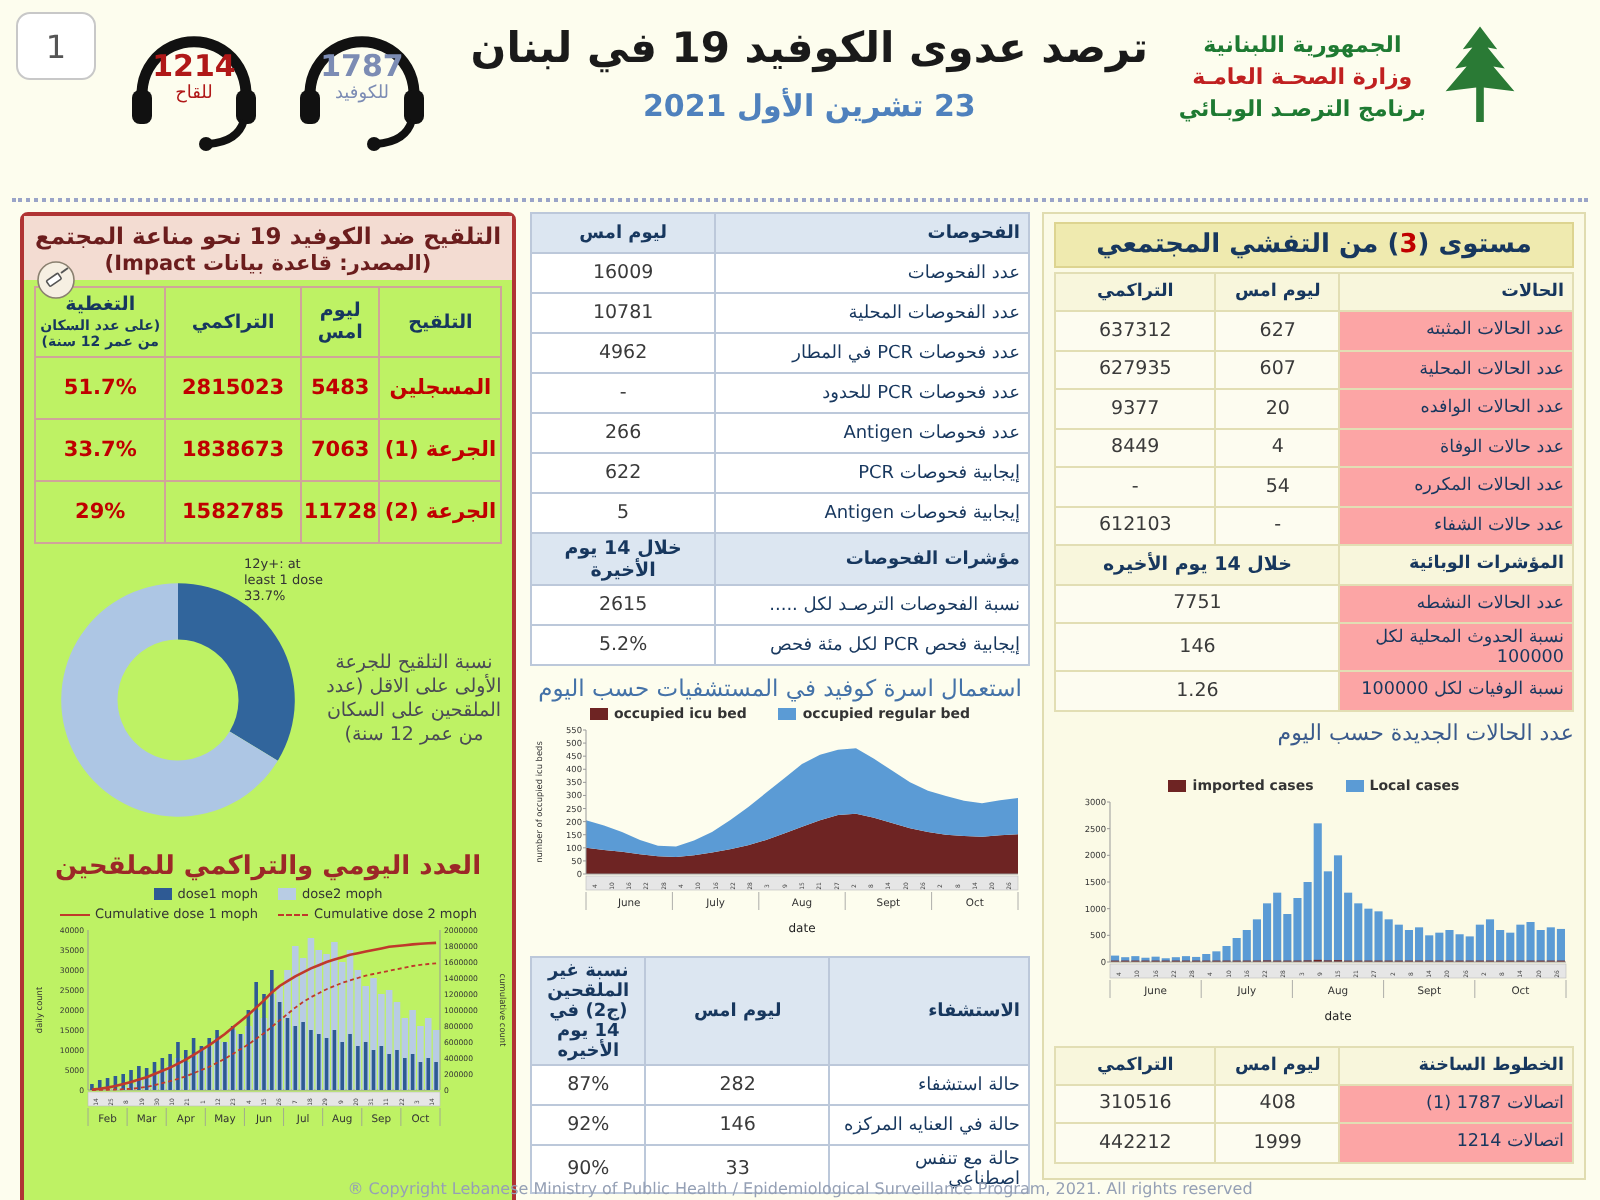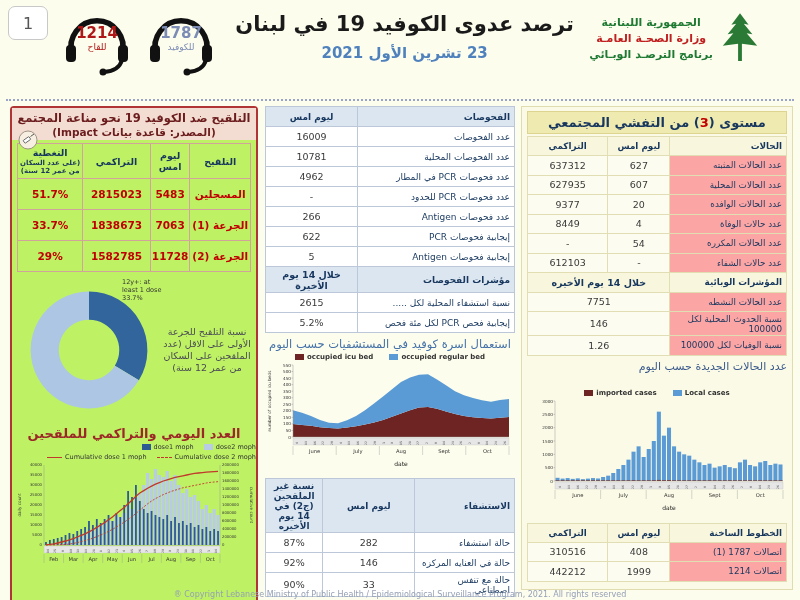--- a/index.html
+++ b/index.html
@@ -35,21 +35,21 @@
   .vx{width:calc(100% - 10px);margin:3px 5px;font-size:9.5px;}
   .vx th,.vx td{border:1px solid #d0a49a;text-align:center;padding:2px 1px;}
   .vx th{color:#17375e;font-weight:bold;height:30px;}
   .vx .note{font-size:7px;font-weight:bold;color:#17375e;margin-top:1px;}
   .vx td{color:#c00000;font-weight:bold;font-size:10.5px;height:26px;}
   .donut-row{display:flex;flex-direction:row-reverse;align-items:center;padding:2px 4px;height:146px;}
   .donut-cap{width:92px;text-align:center;font-size:9.5px;color:#4a4a55;line-height:1.25;}
   .donut-wrap{position:relative;width:146px;height:146px;}
   .donut-lbl{position:absolute;top:2px;right:-6px;width:46px;font-size:6.5px;color:#333;line-height:1.2;text-align:left;}
   .vx-chart-title{text-align:center;font-size:13px;font-weight:bold;color:#9c2828;margin-top:1px;}
-  .leg{display:flex;justify-content:flex-end;gap:10px;font-size:6.5px;color:#333;align-items:center;margin-top:2px;}
+  .leg{display:flex;justify-content:center;gap:10px;font-size:6.5px;color:#333;align-items:center;margin-top:2px;}
   .li{display:flex;align-items:center;gap:3px;}
   .sw{display:inline-block;width:9px;height:6px;}
   .lnsw{display:inline-block;width:15px;height:0;border-top:1.6px solid #c0392b;}
   .lnsw.dash{border-top-style:dashed;}
   
   .md{width:100%;font-size:9px;background:#fff;}
   .md th,.md td{border:1px solid #bcc8da;padding:1.5px 4px;}
   .md th{background:#dce6f1;color:#17375e;font-weight:bold;text-align:right;height:16px;}
   .md th.vh,.md td.val{text-align:center;width:37%;}
   .md td.lbl{color:#17375e;text-align:right;height:16px;}
@@ -391,21 +391,21 @@
           </tr>
           <tr>
             <td class="lbl">إيجابية فحوصات Antigen</td>
             <td class="val">5</td>
           </tr>
           <tr class="sub">
             <td class="lbl">مؤشرات الفحوصات</td>
             <td class="val">خلال 14 يوم الأخيرة</td>
           </tr>
           <tr>
-            <td class="lbl">نسبة استشفاء المحلية لكل .....</td>
+            <td class="lbl">نسبة الفحوصات الترصـد لكل .....</td>
             <td class="val">2615</td>
           </tr>
           <tr>
             <td class="lbl">إيجابية فحص PCR لكل مئة فحص</td>
             <td class="val">5.2%</td>
           </tr>
         </tbody>
     </table>
     <div class="mid-chart-title" dir="rtl">استعمال اسرة كوفيد في المستشفيات حسب اليوم</div>
     <div class="leg2">

